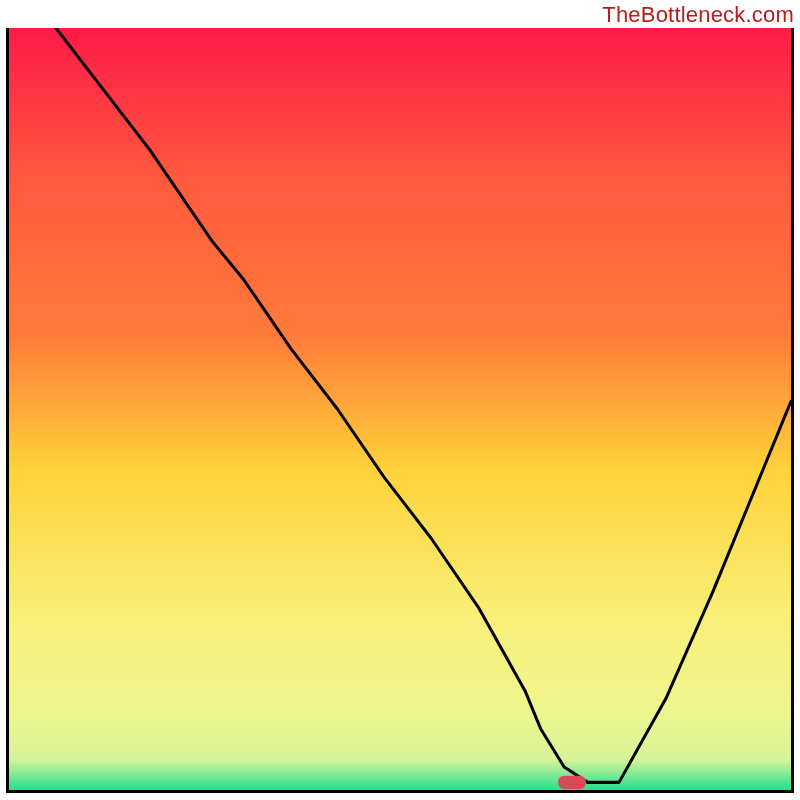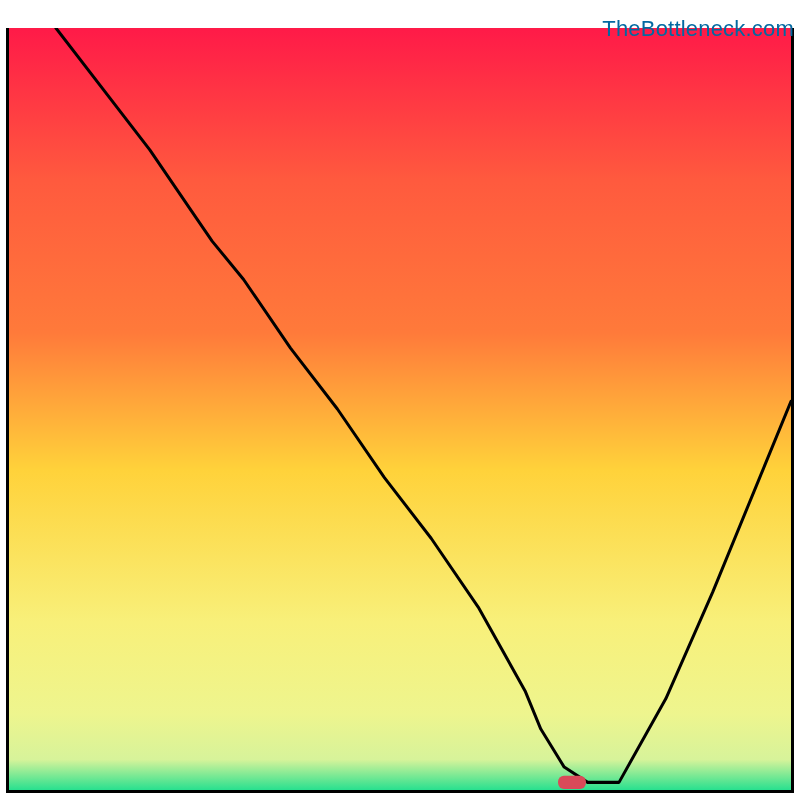--- a/index.html
+++ b/index.html
@@ -6,25 +6,25 @@
     margin: 0;
     padding: 0;
     width: 800px;
     height: 800px;
     background: #ffffff;
     font-family: Arial, Helvetica, sans-serif;
     position: relative;
   }
   .watermark {
     position: absolute;
-    top: 16px;
+    top: 2px;
     right: 6px;
     font-size: 22px;
     font-weight: 400;
-    color: #0369a1;
+    color: #b91c1c;
     letter-spacing: 0.2px;
     z-index: 10;
   }
   .plot-area {
     position: absolute;
     left: 6px;
     top: 28px;
     width: 788px;
     height: 765px;
     border-left: 3px solid #000;

